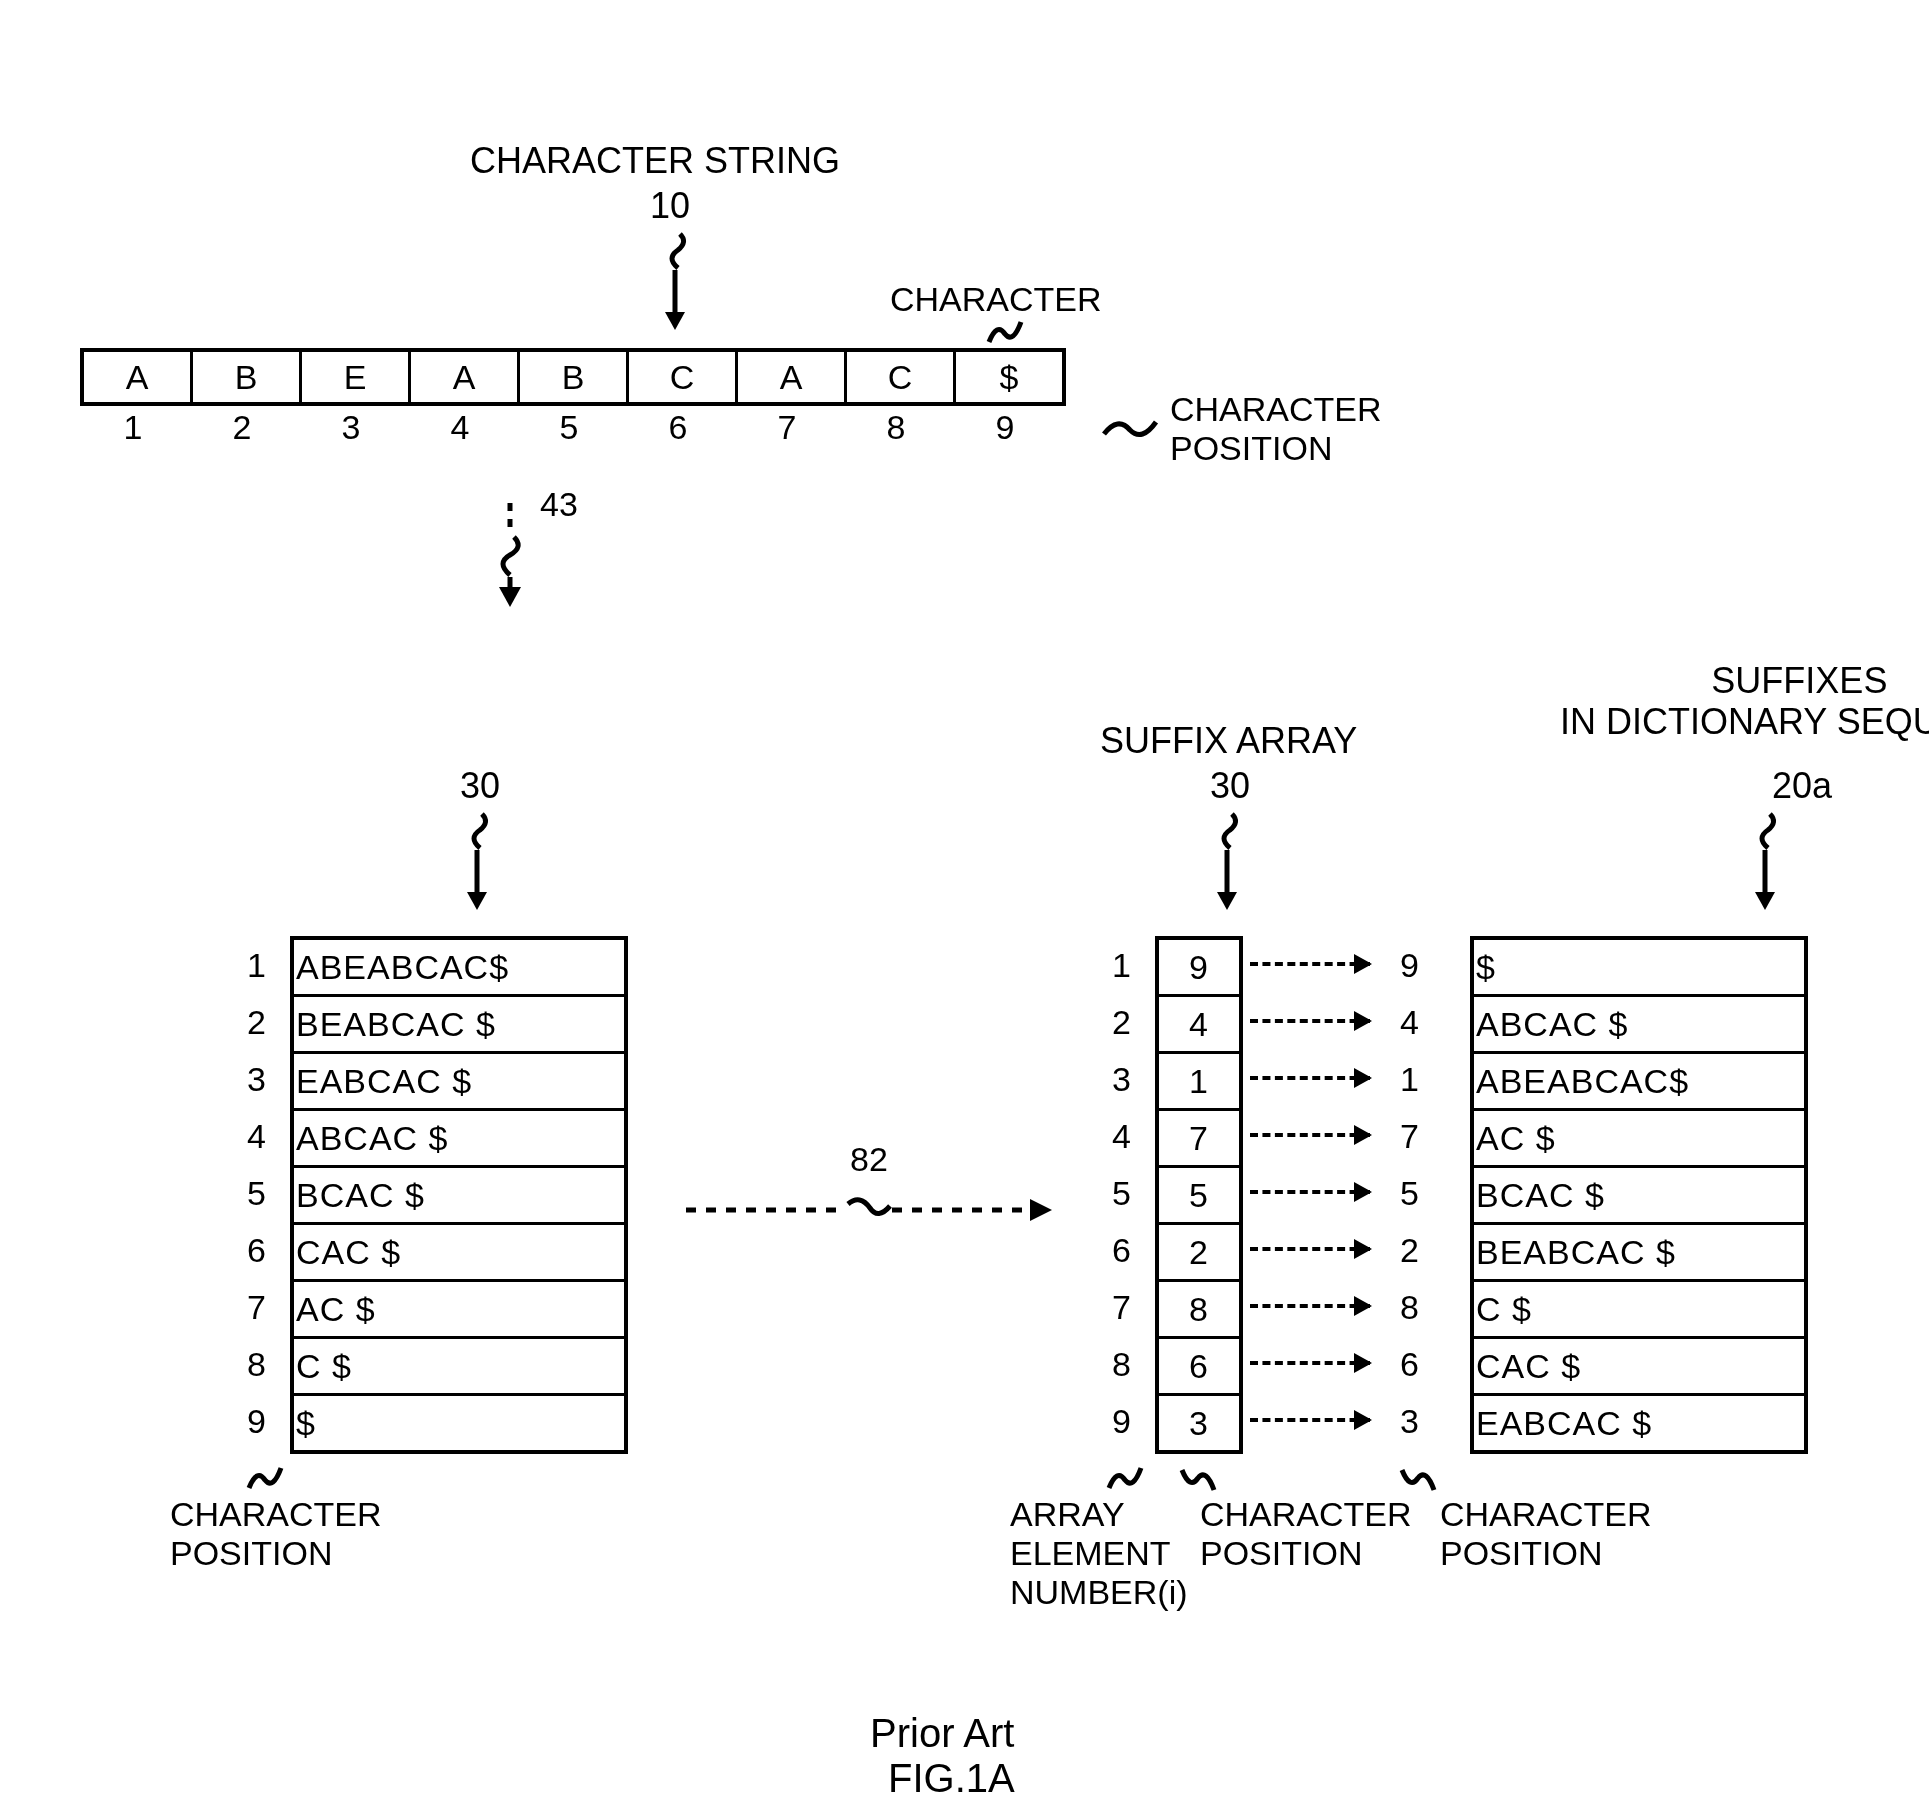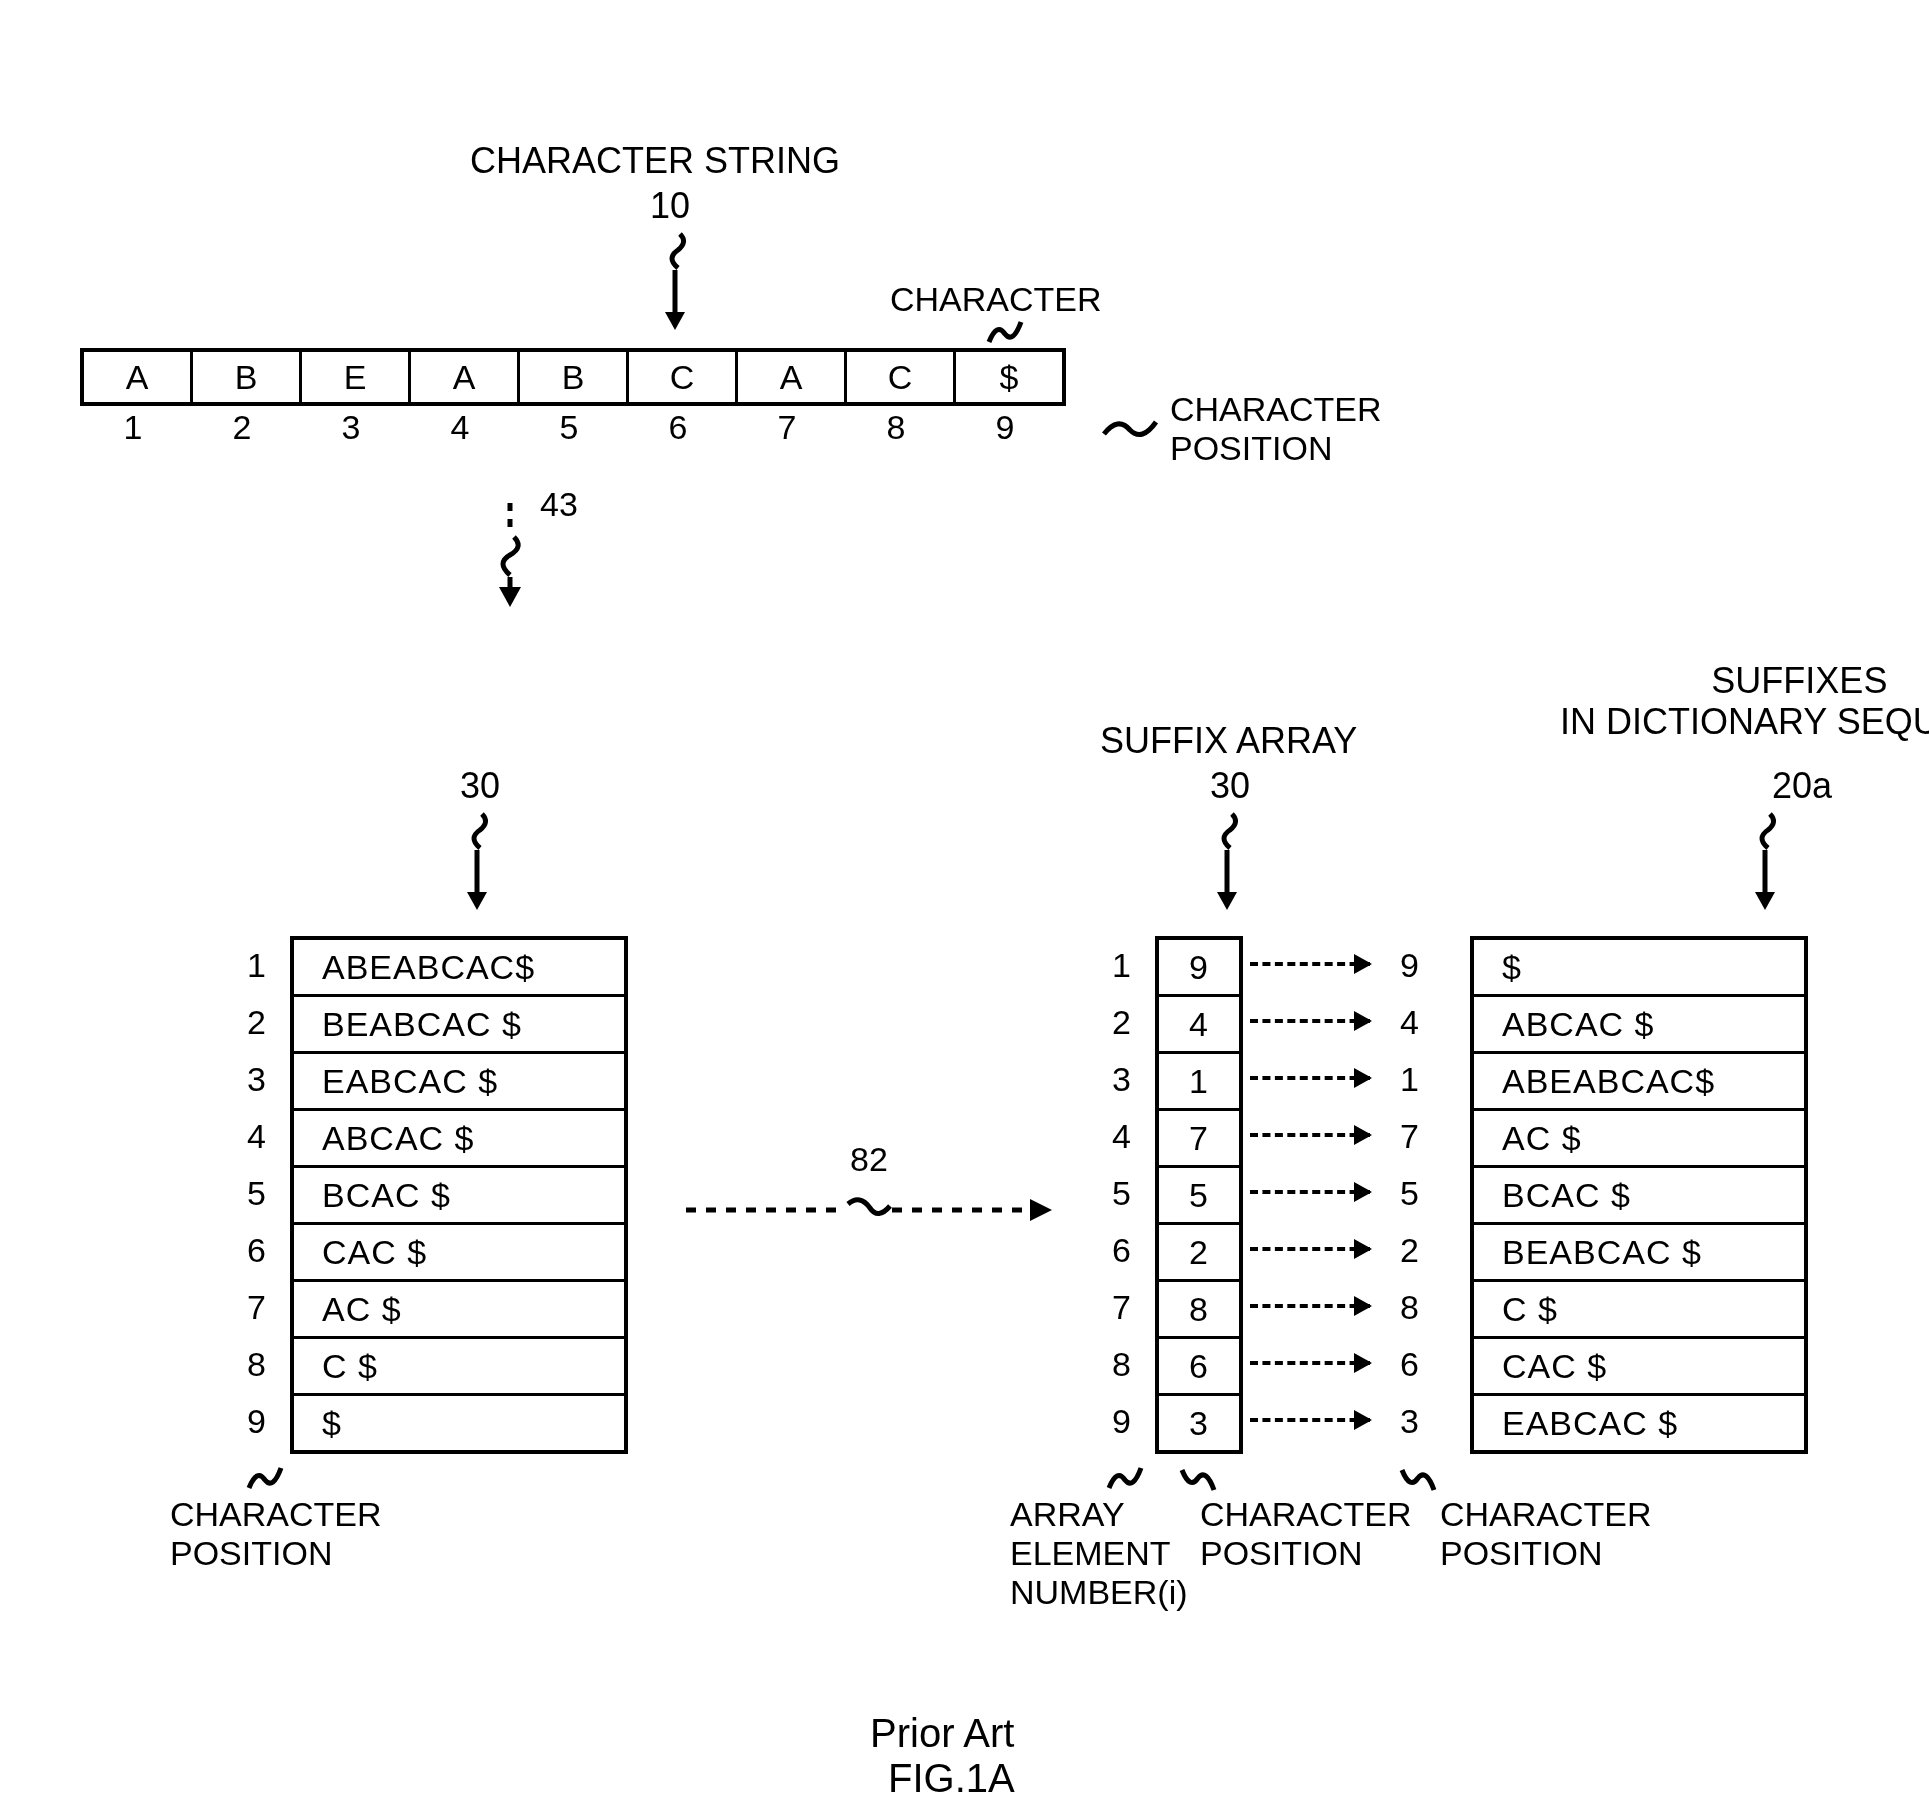--- a/index.html
+++ b/index.html
@@ -54,21 +54,21 @@
   
   .stack {
     position: absolute;
     border: 4px solid #000;
   }
   .srow {
     height: 54px;
     border-bottom: 3px solid #000;
     display: flex;
     align-items: center;
-    padding: 0 28px;
+    padding: 0 2px;
     font-size: 34px;
     letter-spacing: 1px;
   }
   .srow:last-child { border-bottom: none; }
   .stack-narrow .srow { justify-content: center; padding: 0; }
 
   .idx-col {
     position: absolute;
     display: flex;
     flex-direction: column;

